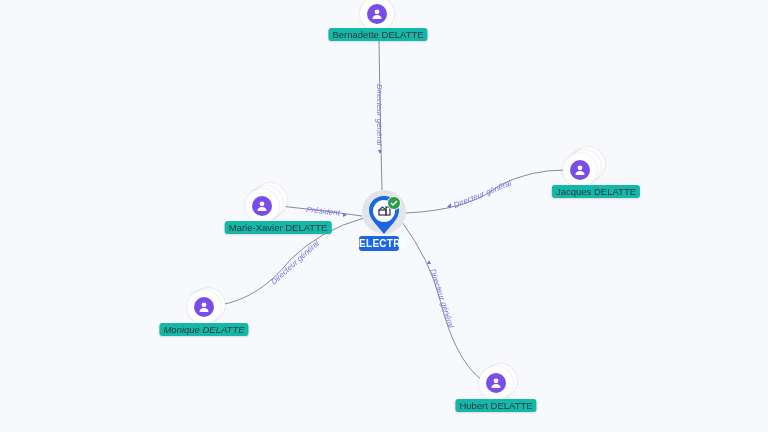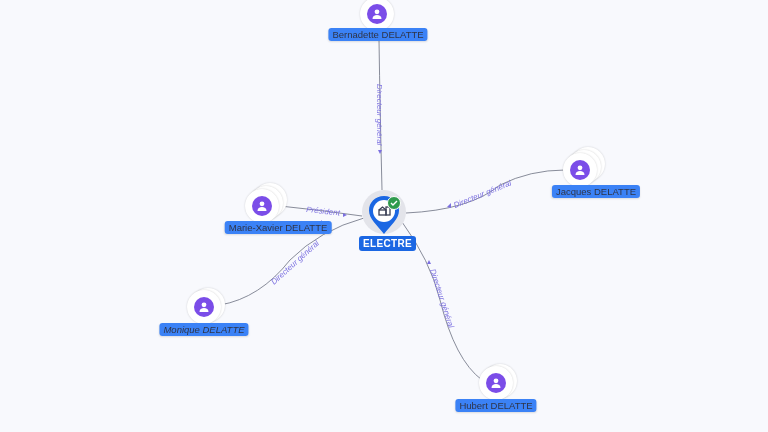--- a/index.html
+++ b/index.html
@@ -4,27 +4,27 @@
 <style>
   html, body { margin:0; padding:0; }
   body { width:768px; height:432px; background:#f8f9fd; position:relative; overflow:hidden; font-family:"Liberation Sans", sans-serif; }
   svg.edges { position:absolute; left:0; top:0; width:768px; height:432px; }
   .edge-label { font-family:"Liberation Sans", sans-serif; font-size:8px; font-style:italic; fill:#7b6fe0; }
   .person { position:absolute; width:0; height:0; }
   .avatar-stack { position:absolute; }
   .ring { position:absolute; width:34px; height:34px; border-radius:50%; background:#fff; box-shadow:0 0 2px rgba(0,0,0,0.18); }
   .avatar { position:absolute; width:20px; height:20px; border-radius:50%; background:#7b4de8; left:7px; top:7px; }
   .avatar svg { position:absolute; left:4px; top:4px; }
-  .label { position:absolute; transform:translateX(-50%); background:#3b82f6; border-radius:3px; padding:1px 4px; font-size:9.5px; color:#2f3447; white-space:nowrap; box-shadow:0 1px 2px rgba(0,0,0,0.12); }
+  .label { position:absolute; transform:translateX(-50%); background:#14b8a6; border-radius:3px; padding:1px 4px; font-size:9.5px; color:#2f3447; white-space:nowrap; box-shadow:0 1px 2px rgba(0,0,0,0.12); }
   .company { position:absolute; left:362px; top:190px; width:44px; height:44px; }
   .halo { position:absolute; left:0; top:0; width:44px; height:44px; border-radius:50%; background:#e3e4ea; }
   .pin { position:absolute; left:5px; top:4px; }
   .check { position:absolute; left:25px; top:6px; width:12px; height:12px; border-radius:50%; background:#2e9a4c; border:1px solid #fff; }
   .check svg { position:absolute; left:2px; top:2px; }
-  .company-label { position:absolute; left:359px; top:236px; width:57px; height:15px; background:#1b67e3; color:#fff; border-radius:3px; font-size:10px; text-align:center; line-height:15px; font-weight:bold; letter-spacing:0.3px; }
+  .company-label { position:absolute; left:359px; top:236px; width:40px; height:15px; background:#1b67e3; color:#fff; border-radius:3px; font-size:10px; text-align:center; line-height:15px; font-weight:bold; letter-spacing:0.3px; }
 </style>
 </head>
 <body>
 
 <svg class="edges">
 
   <path d="M379 40 Q380 110 382 190" stroke="#6b7080" stroke-width="0.8" fill="none"></path>
   <text class="edge-label" transform="translate(377,84) rotate(90)">Directeur général</text>
 
   <path d="M406 213 Q470 210 500 185 Q530 170 565 170" stroke="#6b7080" stroke-width="0.8" fill="none"></path>

